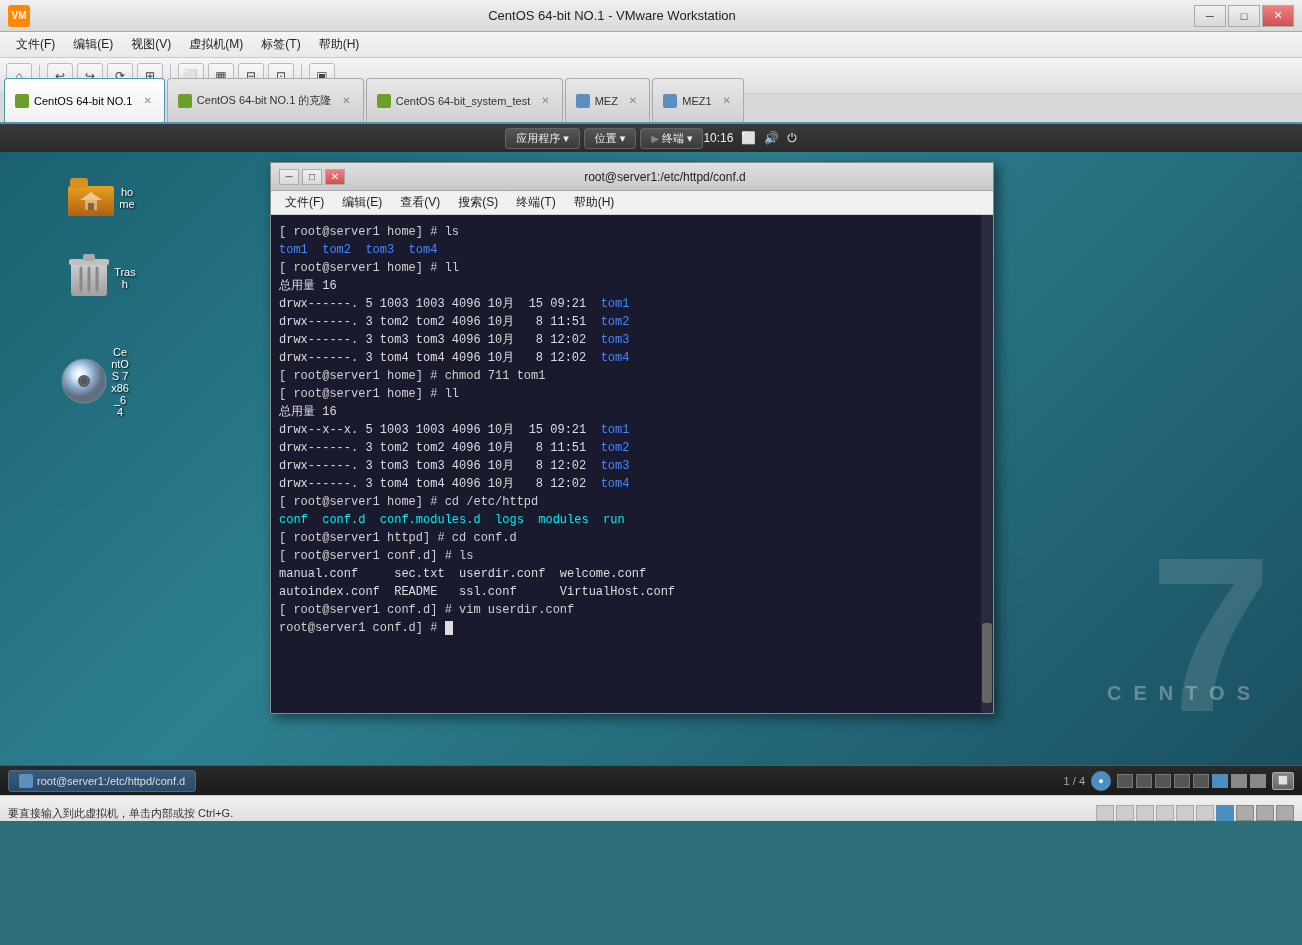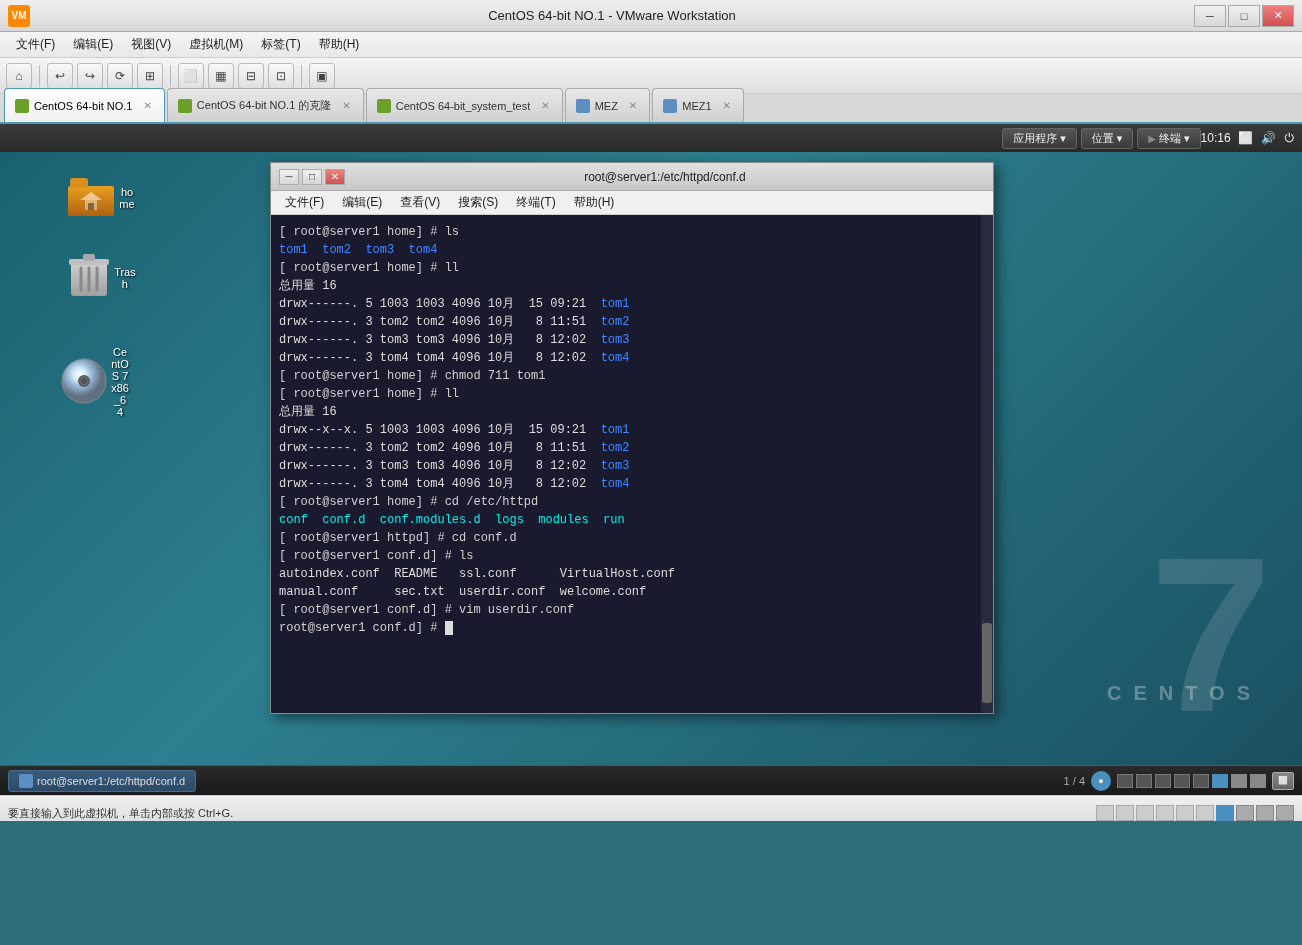--- a/index.html
+++ b/index.html
@@ -93,21 +93,21 @@
     .tabbar {
       width: 100%;
       height: 30px;
       background: #d8d8d8;
       display: flex;
       align-items: flex-end;
       padding: 0 4px;
       border-bottom: 2px solid #4a9ab5;
     }
     .tab {
-      height: 34px;
+      height: 44px;
       padding: 0 10px;
       background: linear-gradient(to bottom, #e8e8e8, #d0d0d0);
       border: 1px solid #aaa;
       border-bottom: none;
       border-radius: 4px 4px 0 0;
       display: flex; align-items: center; gap: 5px;
       font-size: 11px; color: #333; cursor: pointer;
       margin-right: 2px;
       text-align: center;
     }
@@ -125,21 +125,21 @@
       margin-left: 4px;
     }
 
     
     .appbar {
       width: 100%;
       height: 28px;
       background: linear-gradient(to bottom, #3a3a3a, #2a2a2a);
       display: flex;
       align-items: center;
-      justify-content: flex-end;
+      justify-content: center;
       padding: 0 8px;
     }
     .appbar-left {
       display: flex; align-items: center; gap: 4px;
     }
     .appbar-btn {
       padding: 2px 10px;
       background: linear-gradient(to bottom, #555, #3a3a3a);
       border: 1px solid #666;
       border-radius: 3px;
@@ -505,22 +505,22 @@
         <div class="t-line"><span class="prompt">[ root@server1 home] # ll</span></div>
         <div class="t-line"><span class="white">总用量 16</span></div>
         <div class="t-line"><span class="white">drwx--x--x. 5 1003 1003 4096 10月  15 09:21  </span><span class="blue">tom1</span></div>
         <div class="t-line"><span class="white">drwx------. 3 tom2 tom2 4096 10月   8 11:51  </span><span class="blue">tom2</span></div>
         <div class="t-line"><span class="white">drwx------. 3 tom3 tom3 4096 10月   8 12:02  </span><span class="blue">tom3</span></div>
         <div class="t-line"><span class="white">drwx------. 3 tom4 tom4 4096 10月   8 12:02  </span><span class="blue">tom4</span></div>
         <div class="t-line"><span class="prompt">[ root@server1 home] # cd /etc/httpd</span></div>
         <div class="t-line"><span class="cyan">conf  conf.d  conf.modules.d  logs  modules  run</span></div>
         <div class="t-line"><span class="prompt">[ root@server1 httpd] # cd conf.d</span></div>
         <div class="t-line"><span class="prompt">[ root@server1 conf.d] # ls</span></div>
+        <div class="t-line"><span class="white">manual.conf     sec.txt  userdir.conf  welcome.conf</span></div>
         <div class="t-line"><span class="white">autoindex.conf  README   ssl.conf      VirtualHost.conf</span></div>
-        <div class="t-line"><span class="white">manual.conf     sec.txt  userdir.conf  welcome.conf</span></div>
         <div class="t-line"><span class="prompt">[ root@server1 conf.d] # vim userdir.conf</span></div>
         <div class="t-line"><span class="prompt">root@server1 conf.d] # </span><span class="cursor"></span></div>
       </div>
       <div class="terminal-scrollbar">
         <div class="terminal-scroll-thumb"></div>
       </div>
     </div>
   </div>
 </div>
 

